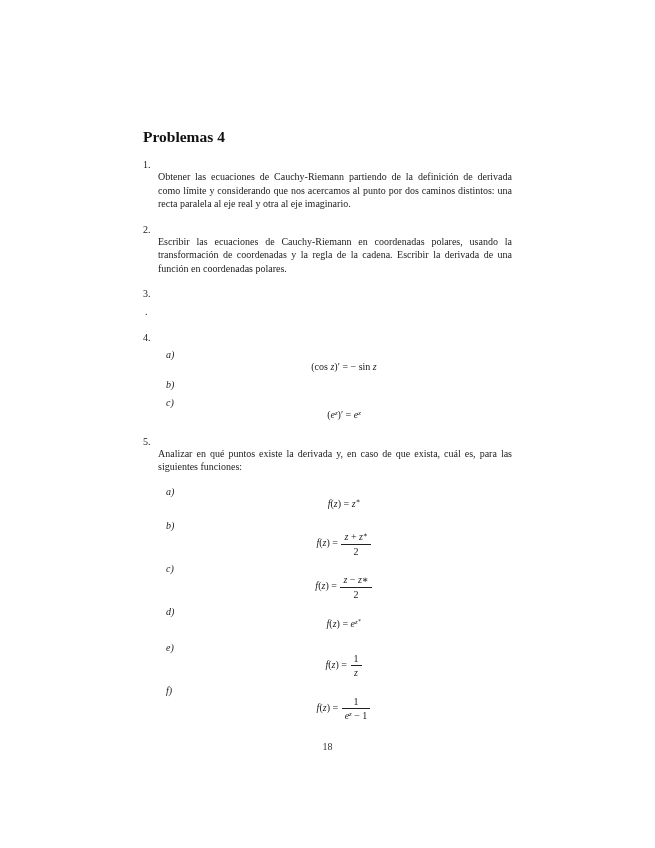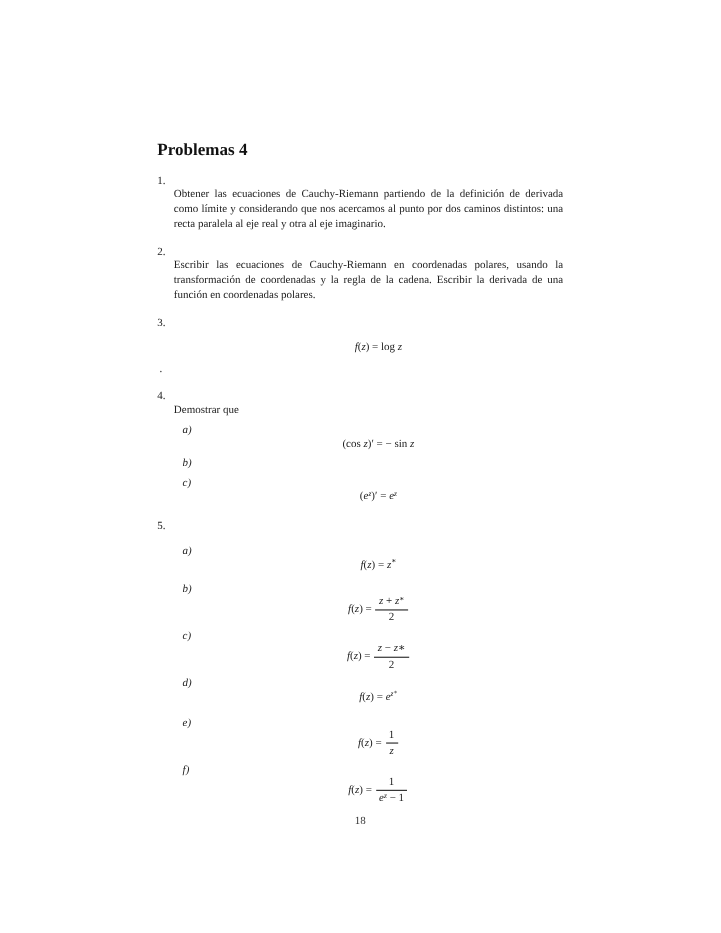--- a/index.html
+++ b/index.html
@@ -84,49 +84,48 @@
     </div>
 
     <div class="item">
       <span class="item-num">2.</span>
       <div class="item-body">Escribir las ecuaciones de Cauchy-Riemann en coordenadas polares, usando la transformación de coordenadas y la regla de la cadena. Escribir la derivada de una función en coordenadas polares.</div>
     </div>
 
     <div class="item">
       <span class="item-num">3.</span>
       <div class="item-body">
-        <div class="eq"><span class="mi">f</span><span>(</span><span class="mi">z</span><span>) = log </span><span class="mi">z</span></div>
         <div class="stray">.</div>
       </div>
     </div>
 
     <div class="item">
       <span class="item-num">4.</span>
       <div class="item-body">
-        <div>Demostrar que</div>
 
         <div class="subitem">
           <div class="sublabel">a)</div>
           <div class="eq"><span>(cos </span><span class="mi">z</span><span>)</span><span>′</span><span> = − sin </span><span class="mi">z</span></div>
         </div>
 
         <div class="subitem">
           <div class="sublabel">b)</div>
         </div>
 
         <div class="subitem">
           <div class="sublabel">c)</div>
           <div class="eq"><span>(</span><span class="mi">e</span><span class="mi s1">z</span><span>)</span><span>′</span><span> = </span><span class="mi">e</span><span class="mi s1">z</span></div>
         </div>
       </div>
     </div>
 
     <div class="item">
       <span class="item-num">5.</span>
       <div class="item-body">
+        <div>Analizar en qué puntos existe la derivada y, en caso de que exista, cuál es, para las siguientes funciones:</div>
 
         <div class="subitem gap-lg">
           <div class="sublabel">a)</div>
           <div class="eq"><span class="mi">f</span><span>(</span><span class="mi">z</span><span>) = </span><span class="mi">z</span><span class="s1">∗</span></div>
         </div>
 
         <div class="subitem gap-md">
           <div class="sublabel">b)</div>
           <div class="eq"><span class="mi">f</span><span>(</span><span class="mi">z</span><span>) = </span><span class="mfrac"><span class="fn"><span class="mi">z</span><span> + </span><span class="mi">z</span><span class="s1">∗</span></span><span class="fd"><span>2</span></span></span></div>
         </div>

